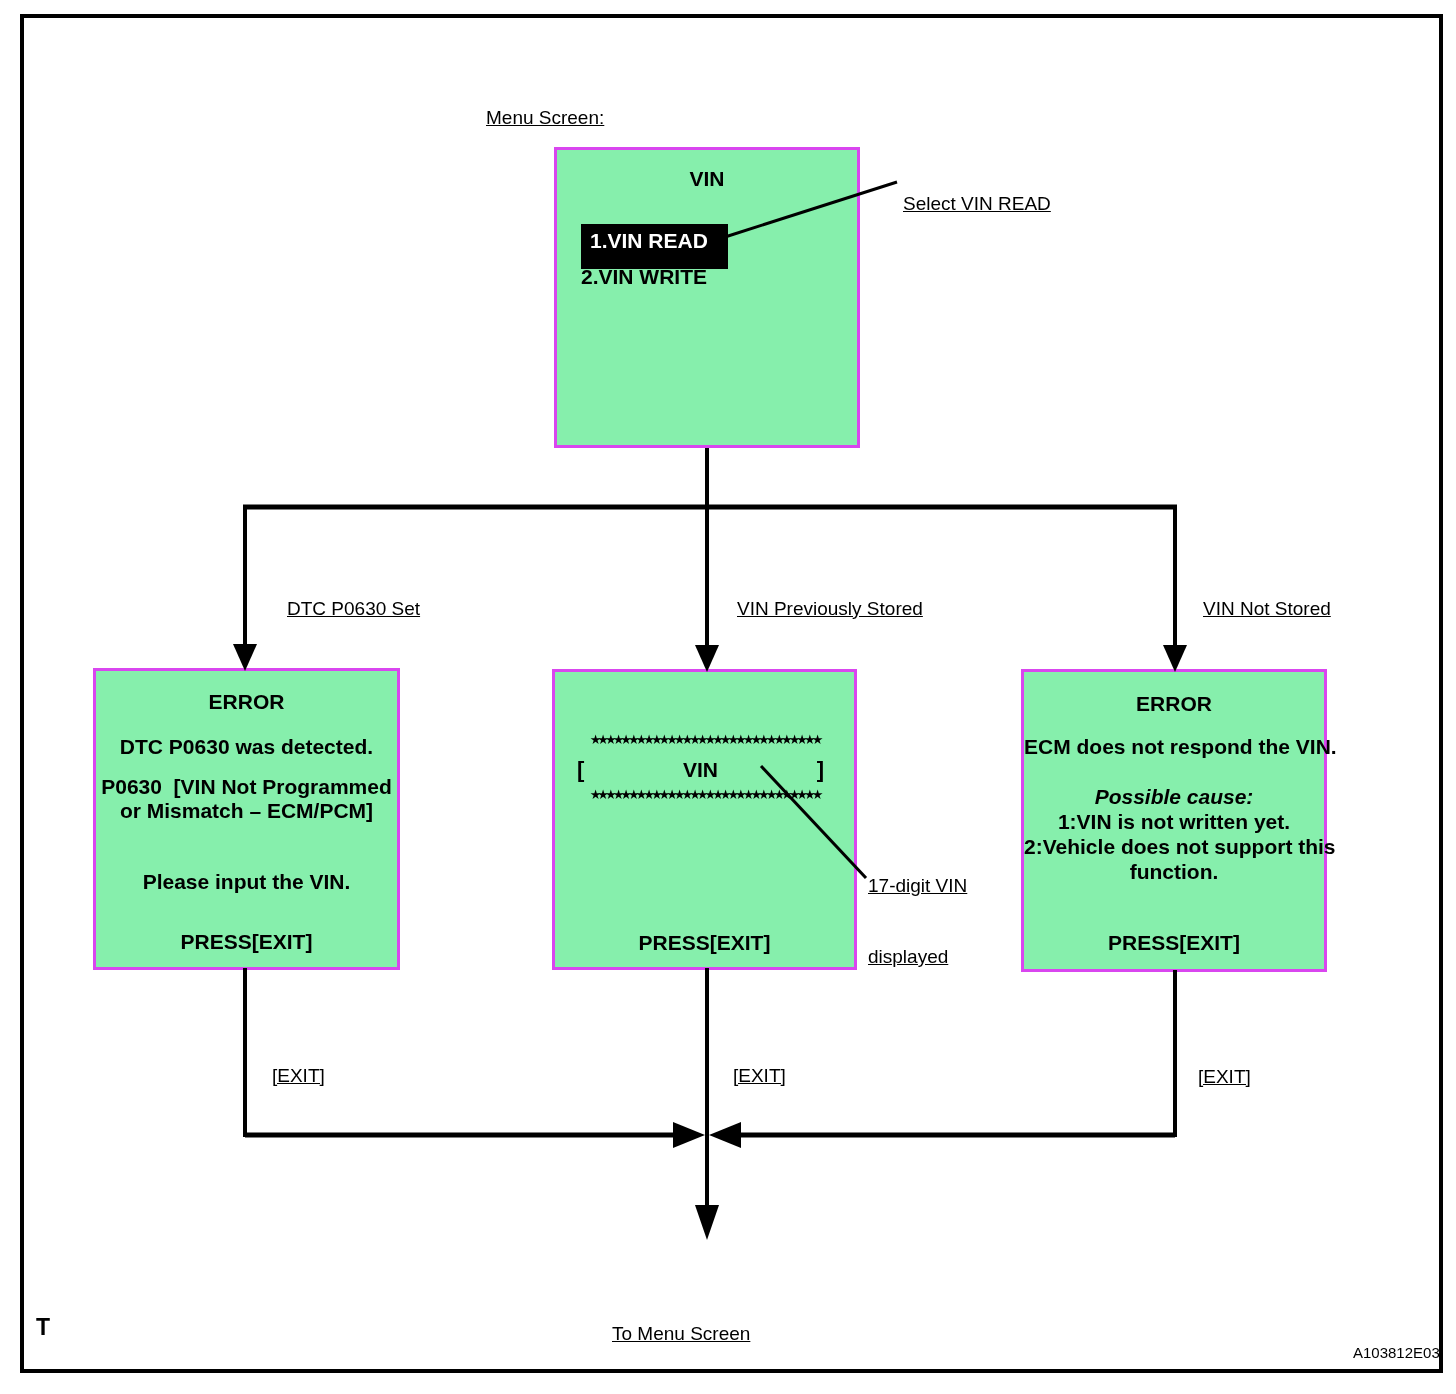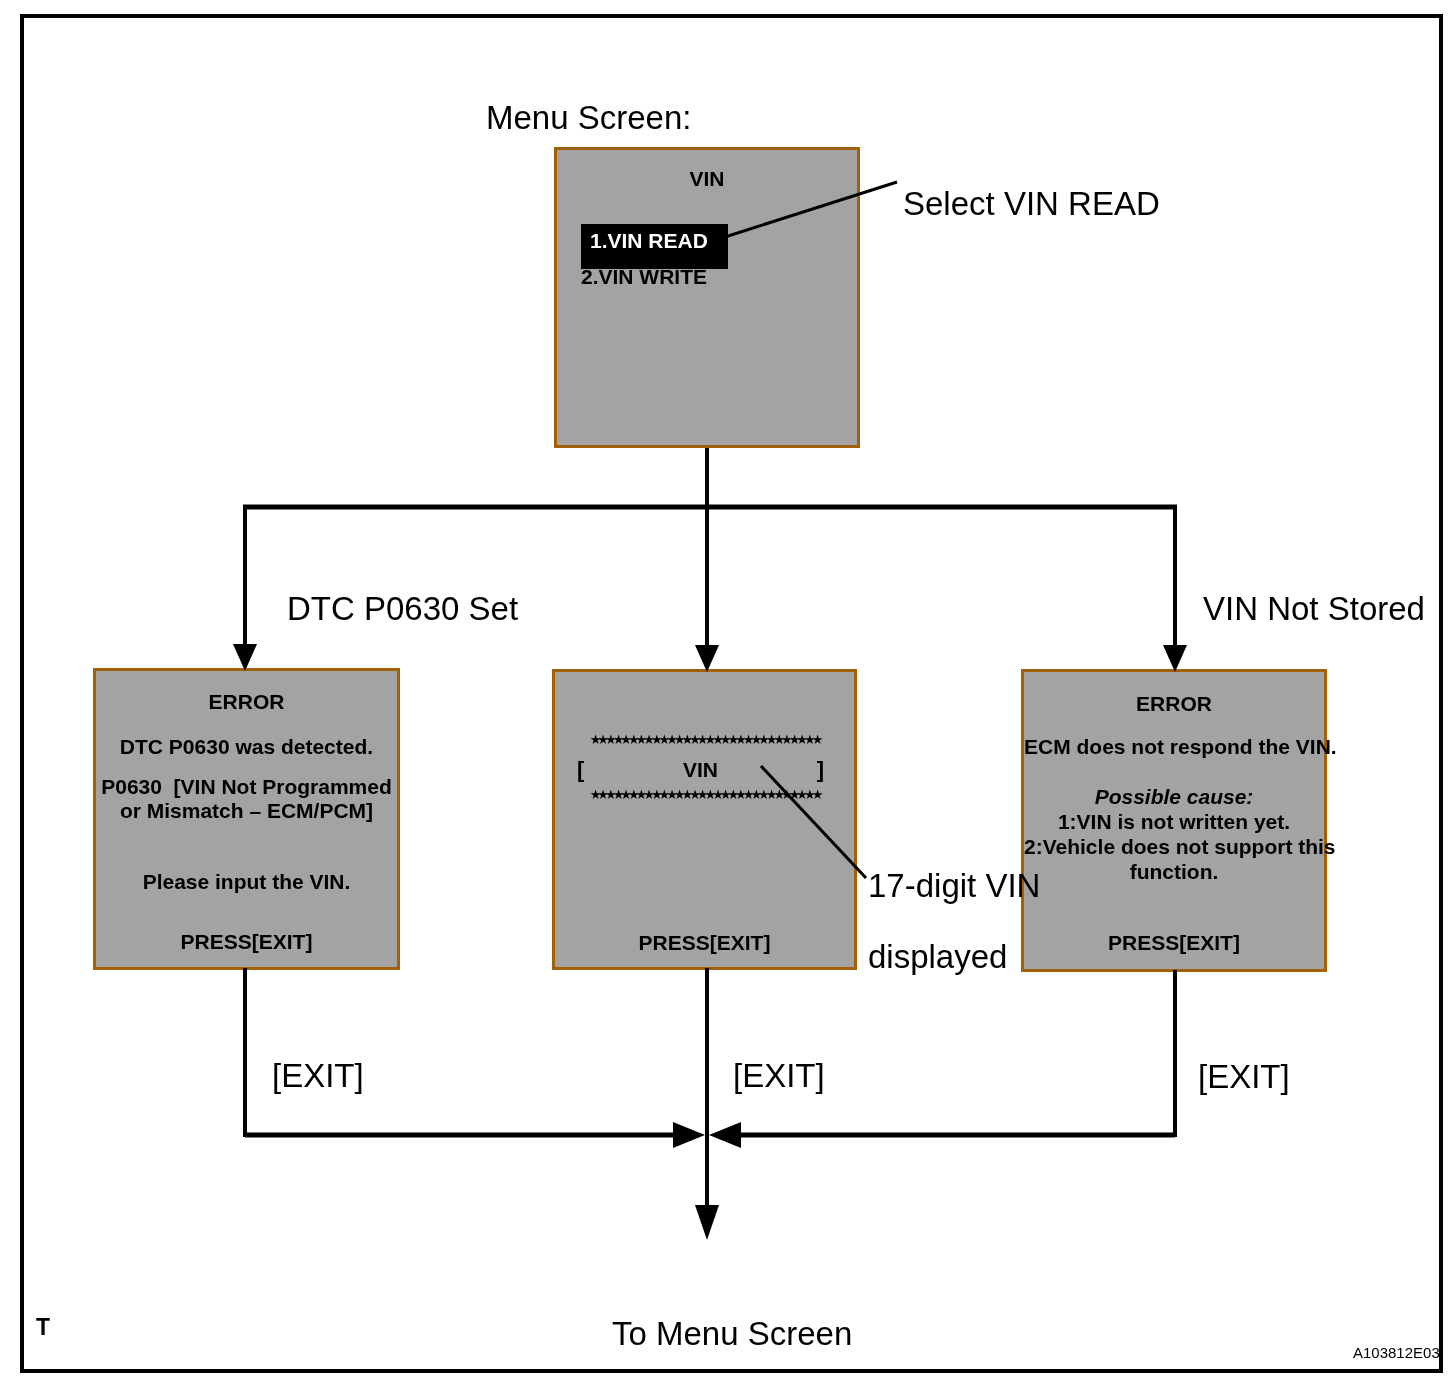--- a/index.html
+++ b/index.html
@@ -7,22 +7,22 @@
     position:relative;width:1456px;height:1394px;background:#ffffff;
     font-family:"Liberation Sans","DejaVu Sans",sans-serif;color:#000;
     overflow:hidden;
   }
   .outer-border{
     position:absolute;left:20px;top:14px;width:1423px;height:1359px;
     border:4px solid #000;box-sizing:border-box;
   }
   .flow-svg{position:absolute;left:0;top:0;z-index:5;pointer-events:none;}
   .screen-box{
-    position:absolute;border:3px solid #a16207;box-sizing:border-box;
-    background:#a3a3a3;z-index:2;
+    position:absolute;border:3px solid #d946ef;box-sizing:border-box;
+    background:#86efac;z-index:2;
   }
   .menu-box{left:554px;top:147px;width:306px;height:301px;}
   .dtc-box{left:93px;top:668px;width:307px;height:302px;}
   .vin-box{left:552px;top:669px;width:305px;height:301px;}
   .ecm-box{left:1021px;top:669px;width:306px;height:303px;}
   .bline{
     position:absolute;left:0;right:0;text-align:center;
     font-weight:bold;font-size:21px;line-height:22px;white-space:pre;
   }
   .menu-title{top:18px;}
@@ -41,21 +41,21 @@
   }
   .stars-top{top:60px;}
   .stars-bottom{top:115px;}
   .bracket-row{
     position:absolute;left:22px;right:30px;top:84px;display:flex;
     justify-content:space-between;align-items:center;
     font-weight:bold;font-size:22px;line-height:28px;
   }
   .press-line{top:260px;}
   .note{
-    position:absolute;font-size:33px;line-height:31px;white-space:pre;z-index:3;
+    position:absolute;font-size:19px;line-height:31px;white-space:pre;z-index:3;text-decoration:underline;
   }
   .small-id{position:absolute;font-size:15px;z-index:3;}
   .corner-t{position:absolute;font-size:23px;font-weight:bold;z-index:3;}
 </style>
 </head>
 <body>
 
 <div class="canvas">
 
   <div class="outer-border"></div>
@@ -95,20 +95,21 @@
 
   <div class="screen-box menu-box">
     <div class="bline menu-title">VIN</div>
     <div class="menu-item menu-item-selected">1.VIN READ</div>
     <div class="menu-item menu-item-plain">2.VIN WRITE</div>
   </div>
 
   <div class="note" style="left:903px;top:163px;margin-top:25px;">Select VIN READ</div>
 
   <div class="note" style="left:287px;top:593px;">DTC P0630 Set</div>
+  <div class="note" style="left:737px;top:593px;">VIN Previously Stored</div>
   <div class="note" style="left:1203px;top:593px;">VIN Not Stored</div>
 
   <div class="screen-box dtc-box">
     <div class="bline" style="top:20px;">ERROR</div>
     <div class="bline" style="top:65px;">DTC P0630 was detected.</div>
     <div class="bline" style="top:105px;">P0630  [VIN Not Programmed</div>
     <div class="bline" style="top:129px;">or Mismatch – ECM/PCM]</div>
     <div class="bline" style="top:200px;">Please input the VIN.</div>
     <div class="bline press-line">PRESS[EXIT]</div>
   </div>

